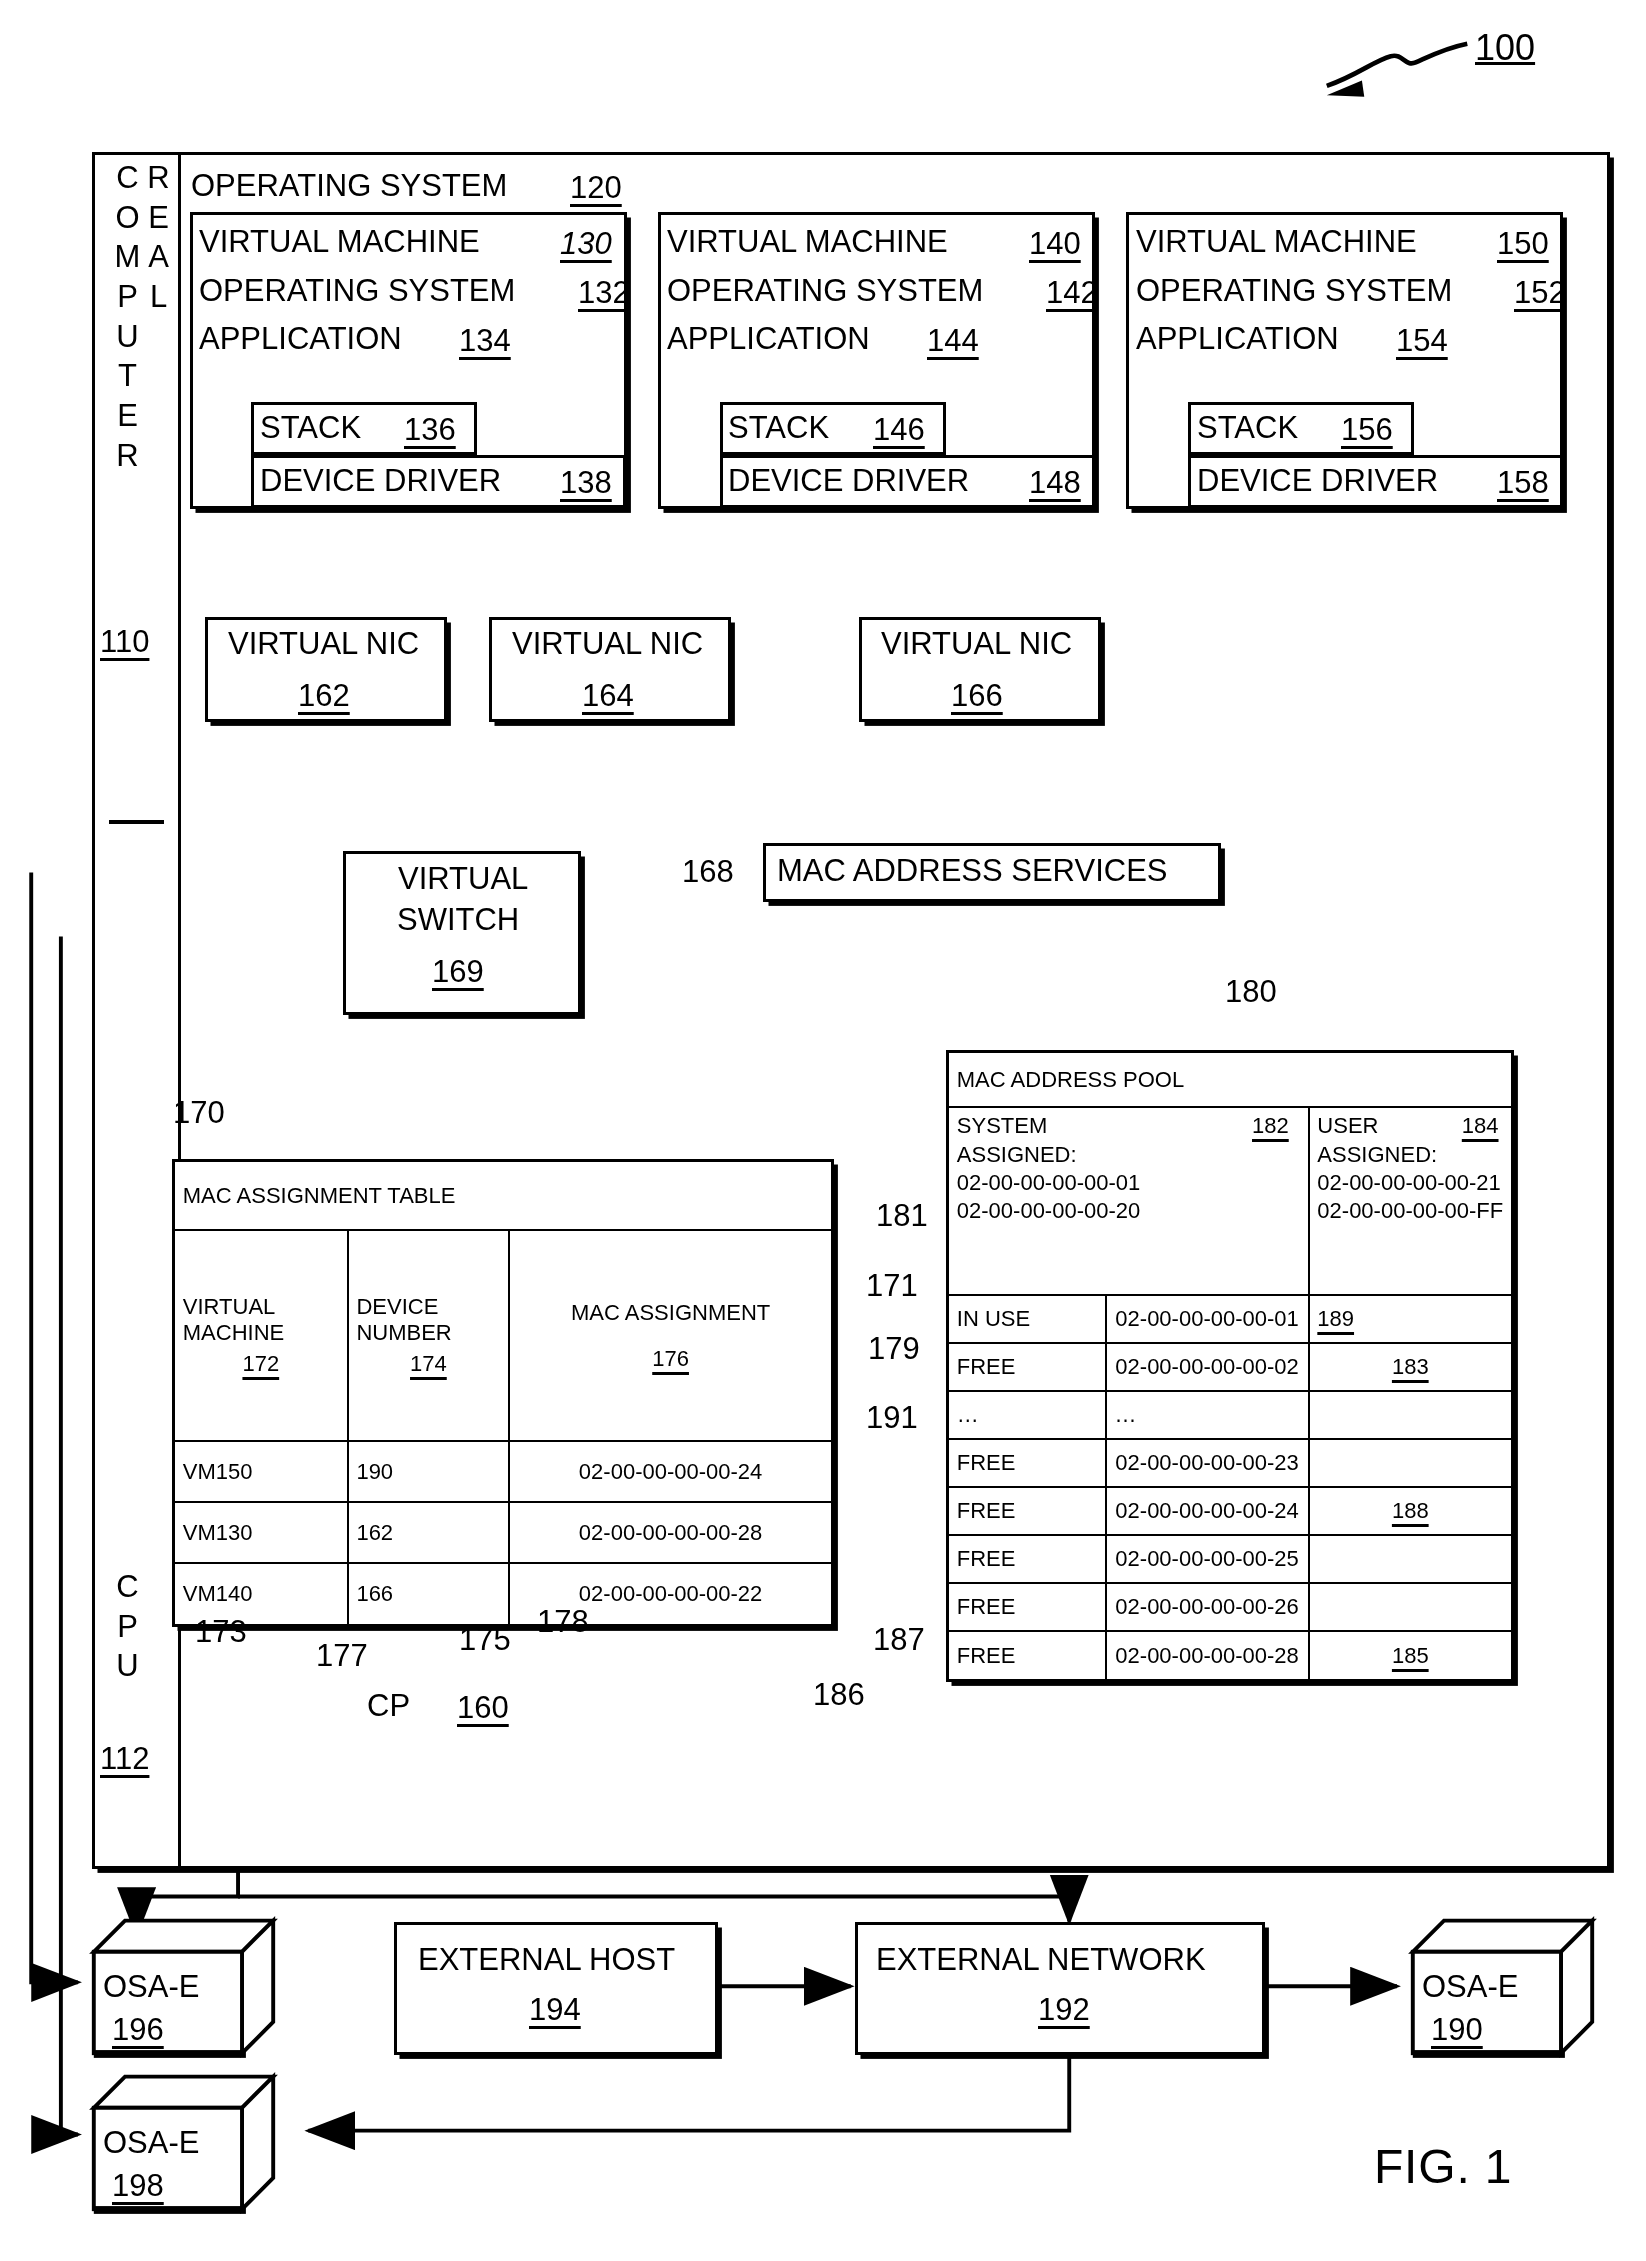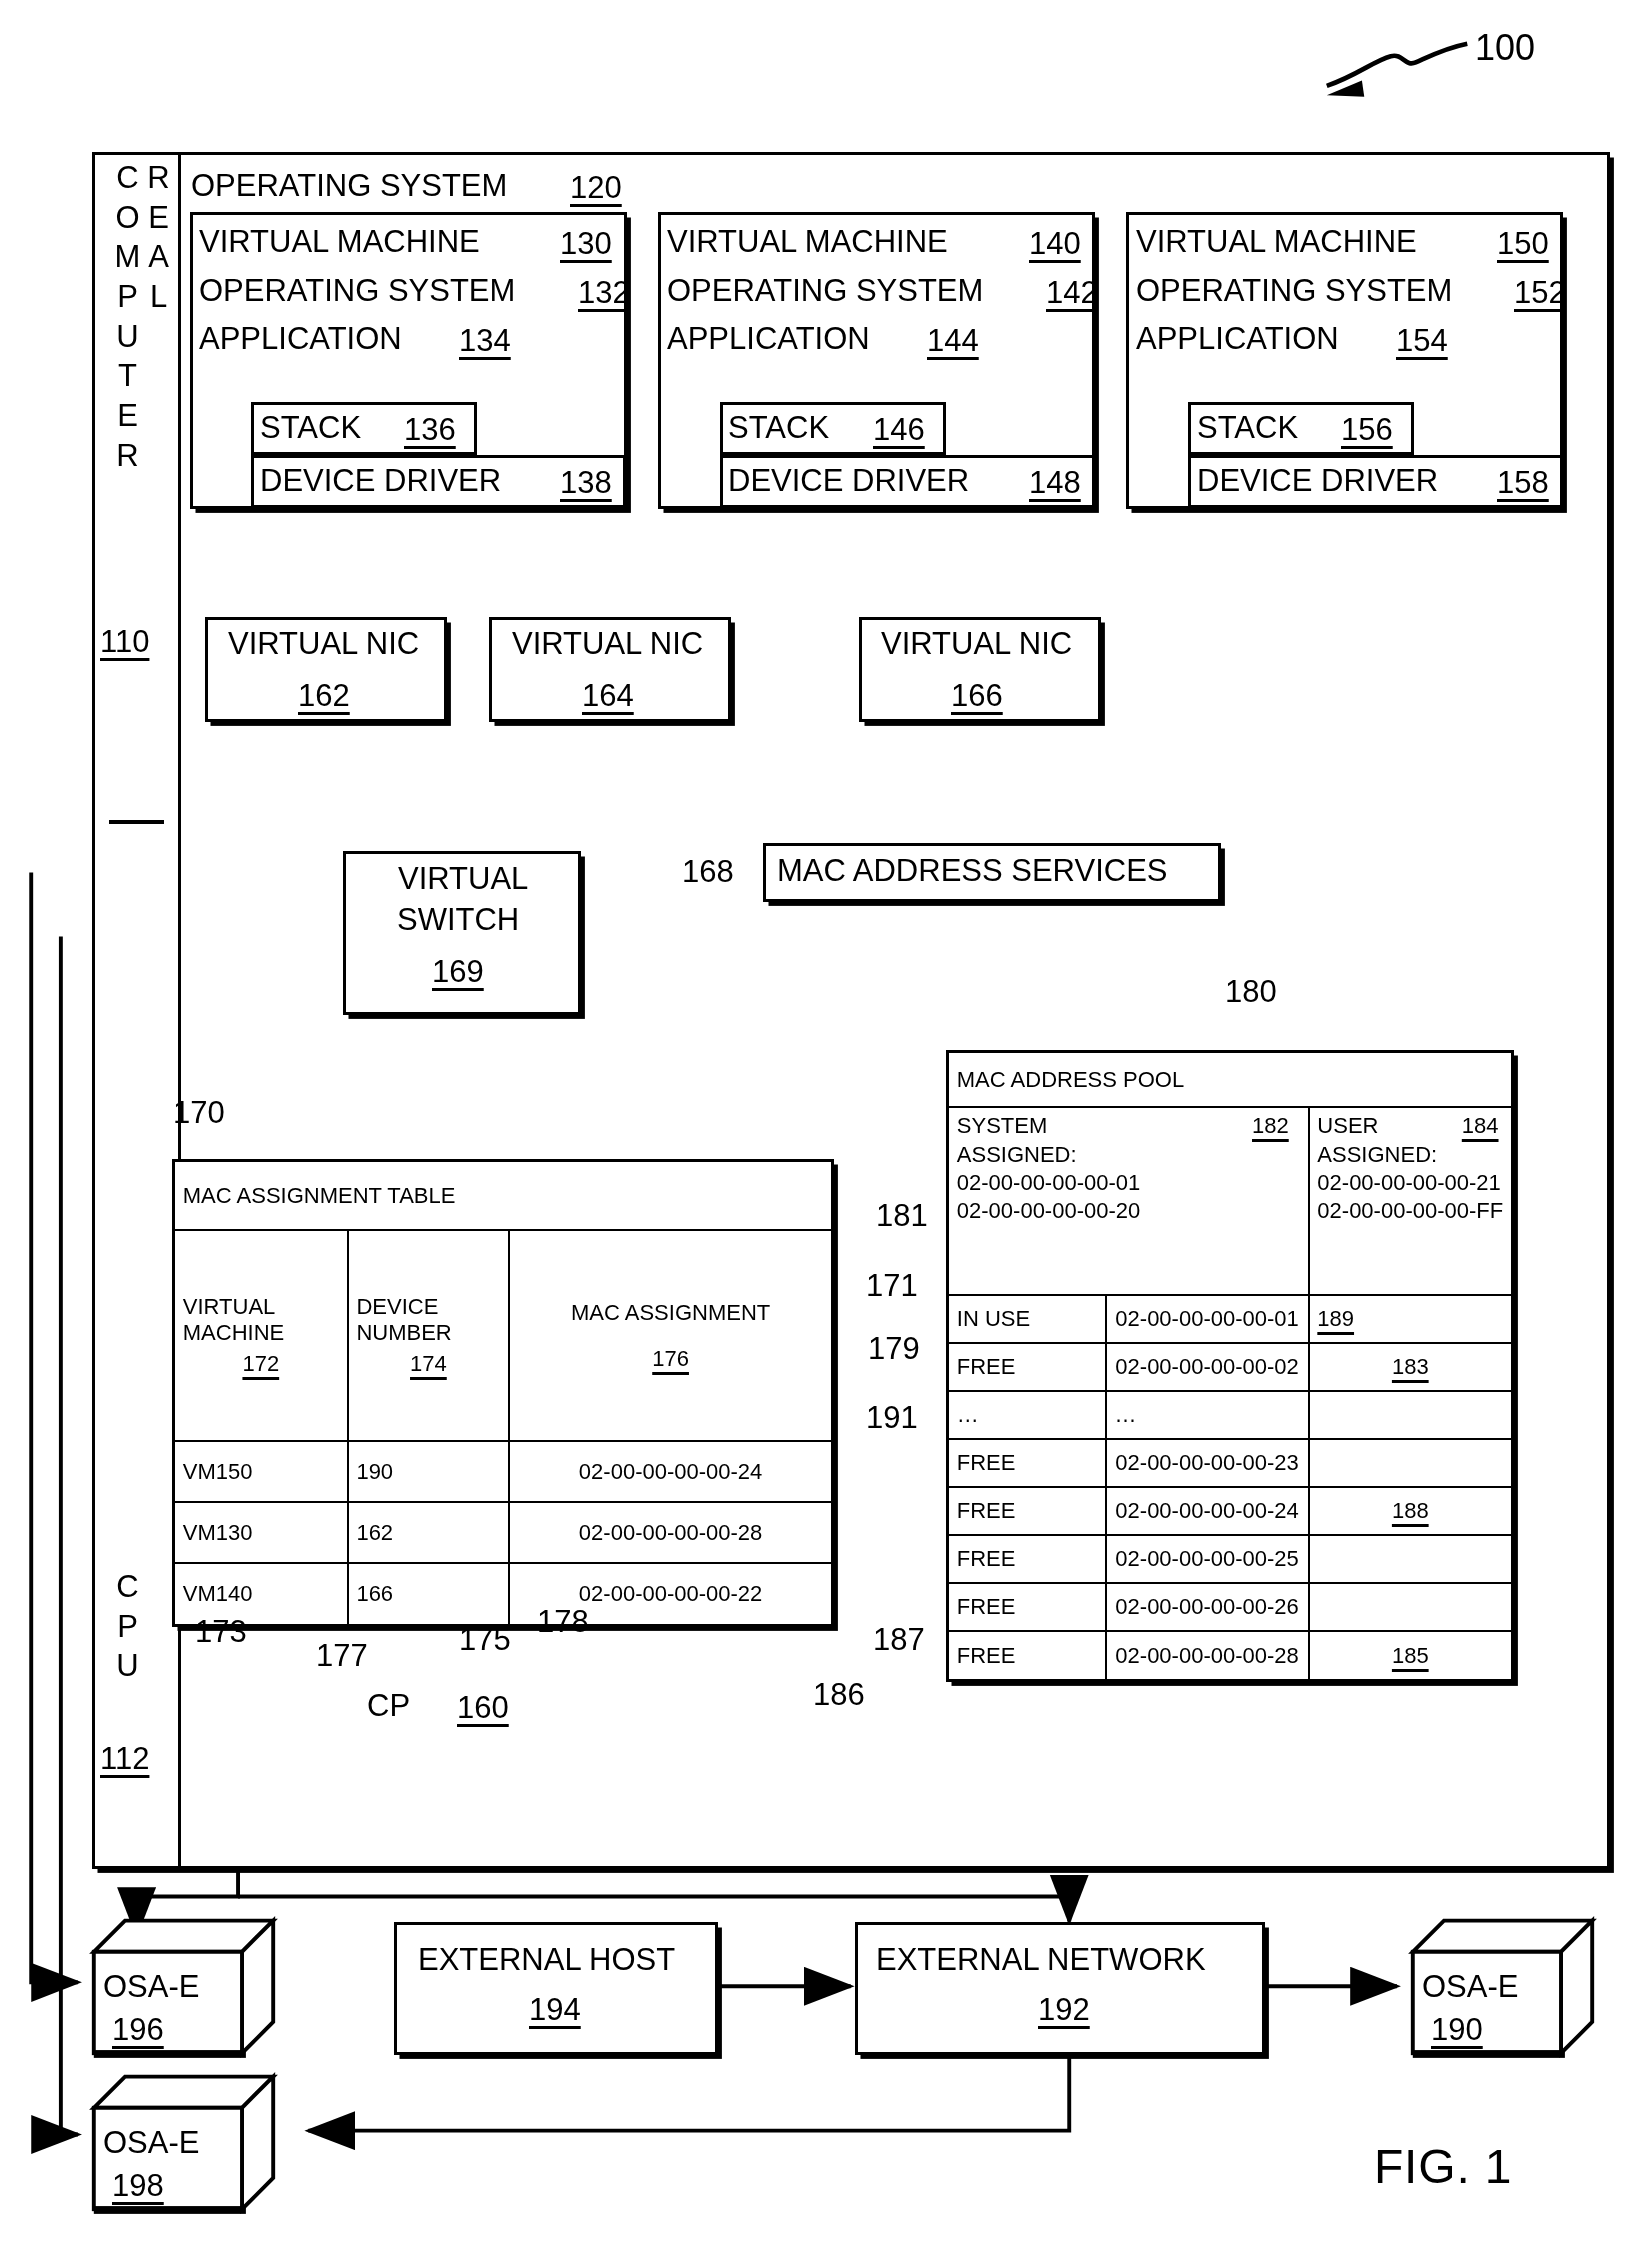--- a/index.html
+++ b/index.html
@@ -106,40 +106,40 @@
       <path d="M305,2430 L1370,2430 L1370,2462" stroke-width="5" marker-end="url(#ahs)"></path>
 
       <path d="M918,2545 L1090,2545" stroke-width="5" marker-end="url(#ahs)" marker-start="url(#ahs)"></path>
 
       <path d="M1620,2545 L1790,2545" stroke-width="5" marker-end="url(#ahs)" marker-start="url(#ahs)"></path>
 
       <path d="M1370,2632 L1370,2730 L395,2730" stroke-width="5" marker-end="url(#ahs)"></path>
     </g>
   </svg>
 
-  <div class="num" style="left:1475px;top:27px;font-size:36px;">100</div>
+  <div class="num" style="left:1475px;top:27px;font-size:36px;text-decoration:underline;">100</div>
 
   <div class="box shadow" style="left:92px;top:152px;width:1518px;height:1717px;"></div>
 
   <div class="abs" style="left:178px;top:152px;width:3.1px;height:1717px;background:#000;"></div>
 
   <div class="abs vert" style="left:112px;top:160px;height:437px;">REAL COMPUTER</div>
   <div class="num numu" style="left:100px;top:624px;">110</div>
 
   <div class="abs" style="left:109px;top:820px;width:55px;height:3.9px;background:#000;"></div>
 
   <div class="abs vert" style="left:112px;top:1569px;height:140px;">CPU</div>
   <div class="num numu" style="left:100px;top:1741px;">112</div>
 
   <div class="lbl" style="left:191px;top:170px;">OPERATING SYSTEM</div>
   <div class="num numu" style="left:570px;top:170px;">120</div>
 
   <div class="box shadow" style="left:190px;top:212px;width:437px;height:297px;"></div>
   <div class="lbl" style="left:199px;top:226px;">VIRTUAL MACHINE</div>
-  <div class="num numu" style="left:560px;top:226px;">130</div>
+  <div class="num numu" style="left:560px;top:226px;font-style:italic;">130</div>
   <div class="lbl" style="left:199px;top:275px;">OPERATING SYSTEM</div>
   <div class="num numu" style="left:578px;top:275px;">132</div>
   <div class="lbl" style="left:199px;top:323px;">APPLICATION</div>
   <div class="num numu" style="left:459px;top:323px;">134</div>
   <div class="box" style="left:251px;top:402px;width:226px;height:53px;"></div>
   <div class="lbl" style="left:260px;top:412px;">STACK</div>
   <div class="num numu" style="left:404px;top:412px;">136</div>
   <div class="box" style="left:251px;top:455px;width:375px;height:53px;"></div>
   <div class="lbl" style="left:260px;top:465px;">DEVICE DRIVER</div>
   <div class="num numu" style="left:560px;top:465px;">138</div>

